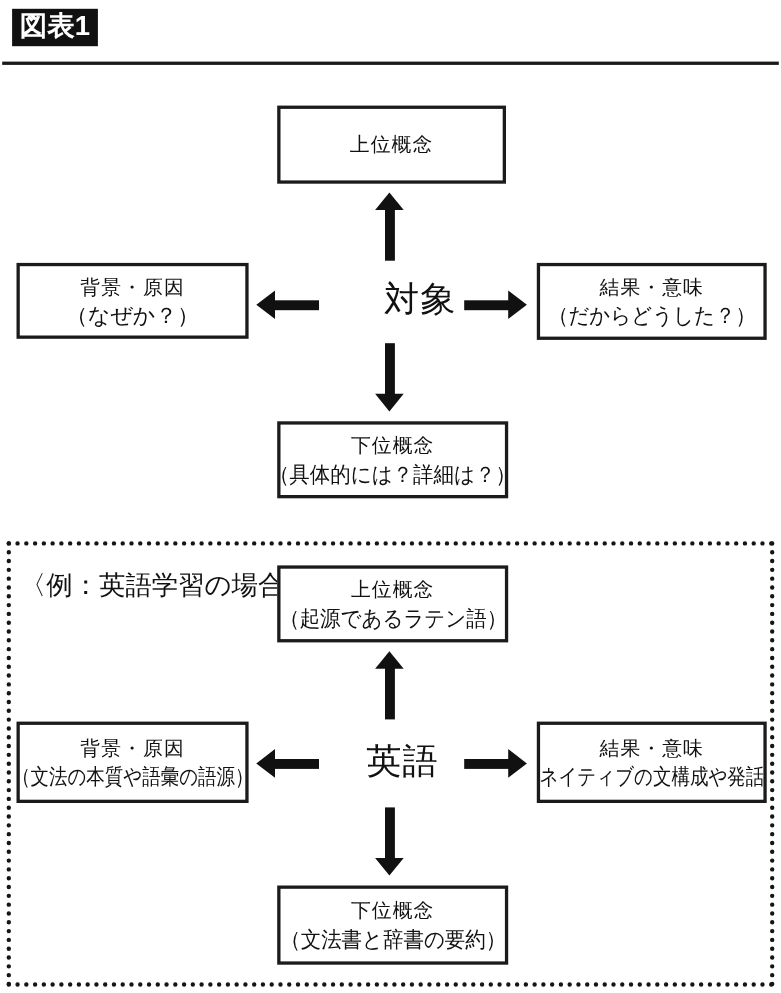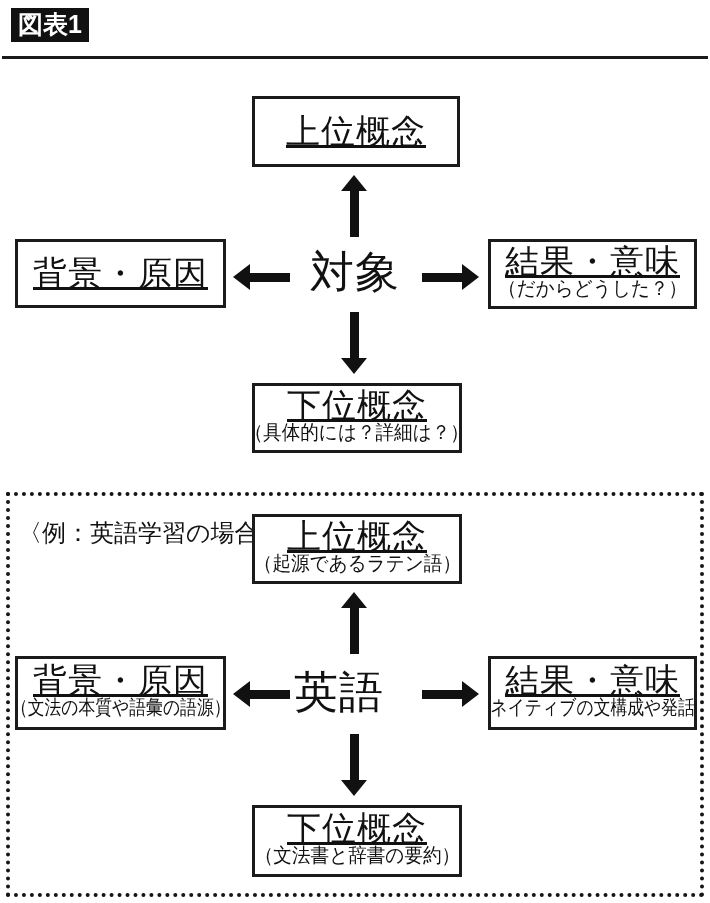--- a/index.html
+++ b/index.html
@@ -59,46 +59,45 @@
     border: 3px solid #1b1b1b;
     background: #ffffff;
     display: flex;
     flex-direction: column;
     align-items: center;
     justify-content: center;
     text-align: center;
     overflow: hidden;
   }
   .box .ttl {
-    font-size: 34px;
+    font-size: 18px;
     line-height: 29px;
     letter-spacing: 1px;
     white-space: nowrap;
-    text-decoration: underline;
   }
   .box .sub {
     font-size: 20px;
     line-height: 25px;
     white-space: nowrap;
   }
   .box .sub.squeeze {
     transform: scaleX(0.93);
   }
   .box .sub.squeeze-more {
     transform: scaleX(0.84);
   }
 
   
   .center-word {
     position: absolute;
-    font-size: 44px;
+    font-size: 32px;
     line-height: 48px;
     letter-spacing: 1px;
     white-space: nowrap;
-    text-align: center;
+    text-align: right;
   }
 
   
   .arrow {
     position: absolute;
   }
   .arrow .shaft {
     position: absolute;
     background: #111111;
   }
@@ -166,20 +165,21 @@
 </div>
 
 <div>
 
   <div class="box" style="left:252px; top:96px; width:208px; height:71px;">
     <span class="ttl">上位概念</span>
   </div>
 
   <div class="box" style="left:15px; top:239px; width:211px; height:69px;">
     <span class="ttl">背景・原因</span>
+    <span class="sub">（なぜか？）</span>
   </div>
 
   <div class="box" style="left:488px; top:239px; width:209px; height:70px;">
     <span class="ttl">結果・意味</span>
     <span class="sub squeeze">（だからどうした？）</span>
   </div>
 
   <div class="box" style="left:252px; top:383px; width:210px; height:70px;">
     <span class="ttl">下位概念</span>
     <span class="sub squeeze">（具体的には？詳細は？）</span>

